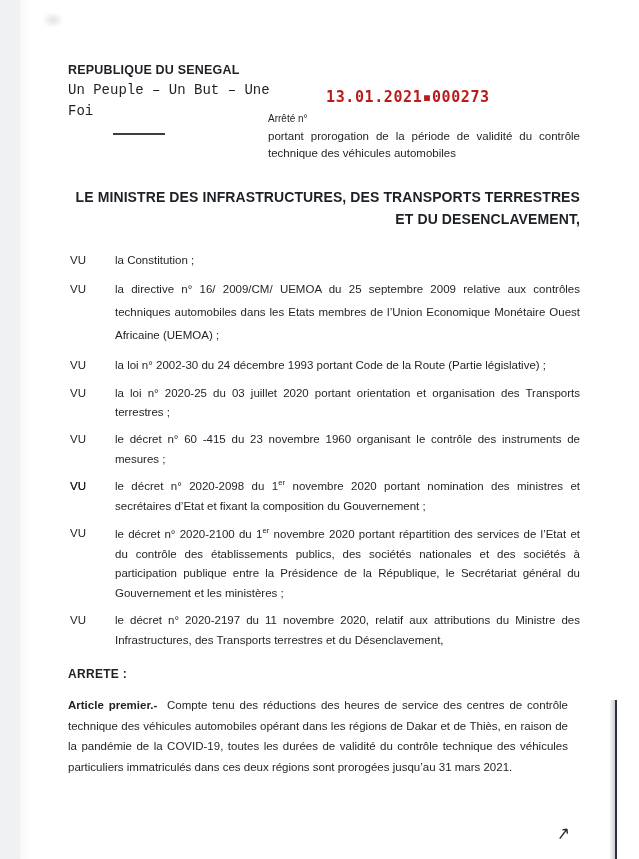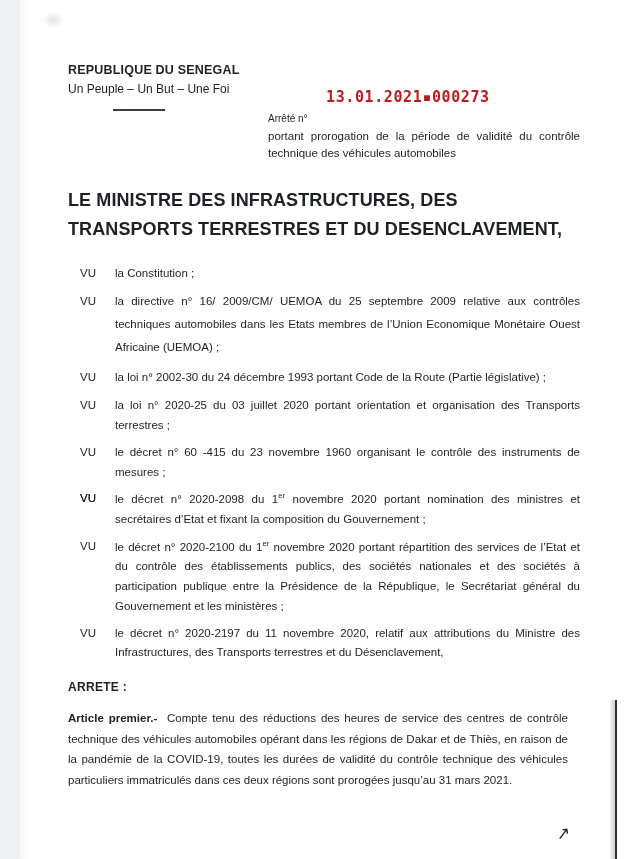--- a/index.html
+++ b/index.html
@@ -77,23 +77,24 @@
     width: 230px;
   }
   .republic-title {
     font-size: 12.5px;
     font-weight: bold;
     letter-spacing: .2px;
     line-height: 1.35;
     margin: 0;
   }
   .republic-motto {
-    font-size: 12px;
+    font-size: 14px;
     line-height: 1.5;
     margin: 1px 0 0 0;
+    font-family: Liberation Mono, monospace;
   }
   .motto-rule {
     margin-top: 11px;
     margin-left: 45px;
     width: 52px;
     height: 2px;
     background: #3a3e44;
   }
   .arrete-block {
     position: absolute;
@@ -119,24 +120,24 @@
     font-size: 11.5px;
     margin: 1px 0 16px 0;
     line-height: 1.55;
     text-align: justify;
     text-align-last: left;
   }
 
   
   .minister-title {
     margin: 12px 0 0 0;
-    font-size: 18px;
+    font-size: 14px;
     font-weight: bold;
     line-height: 1.6;
-    text-align: left;
+    text-align: right;
     letter-spacing: .1px;
   }
 
   
   .vu-list {
     margin: 20px 0 0 0;
     padding: 0;
     list-style: none;
   }
   .vu-item {
@@ -146,21 +147,21 @@
     font-size: 11.5px;
     line-height: 1.72;
     text-align: justify;
     text-align-last: left;
   }
   .vu-item.loose {
     line-height: 2.0;
   }
   .vu-tag {
     position: absolute;
-    left: 12px;
+    left: 2px;
     top: 0;
     font-size: 11.5px;
     line-height: 1.72;
   }
   .vu-item.loose .vu-tag { line-height: 2.0; }
 
   
   .arrete-heading {
     margin: 17px 0 0 0;
     font-size: 12px;

